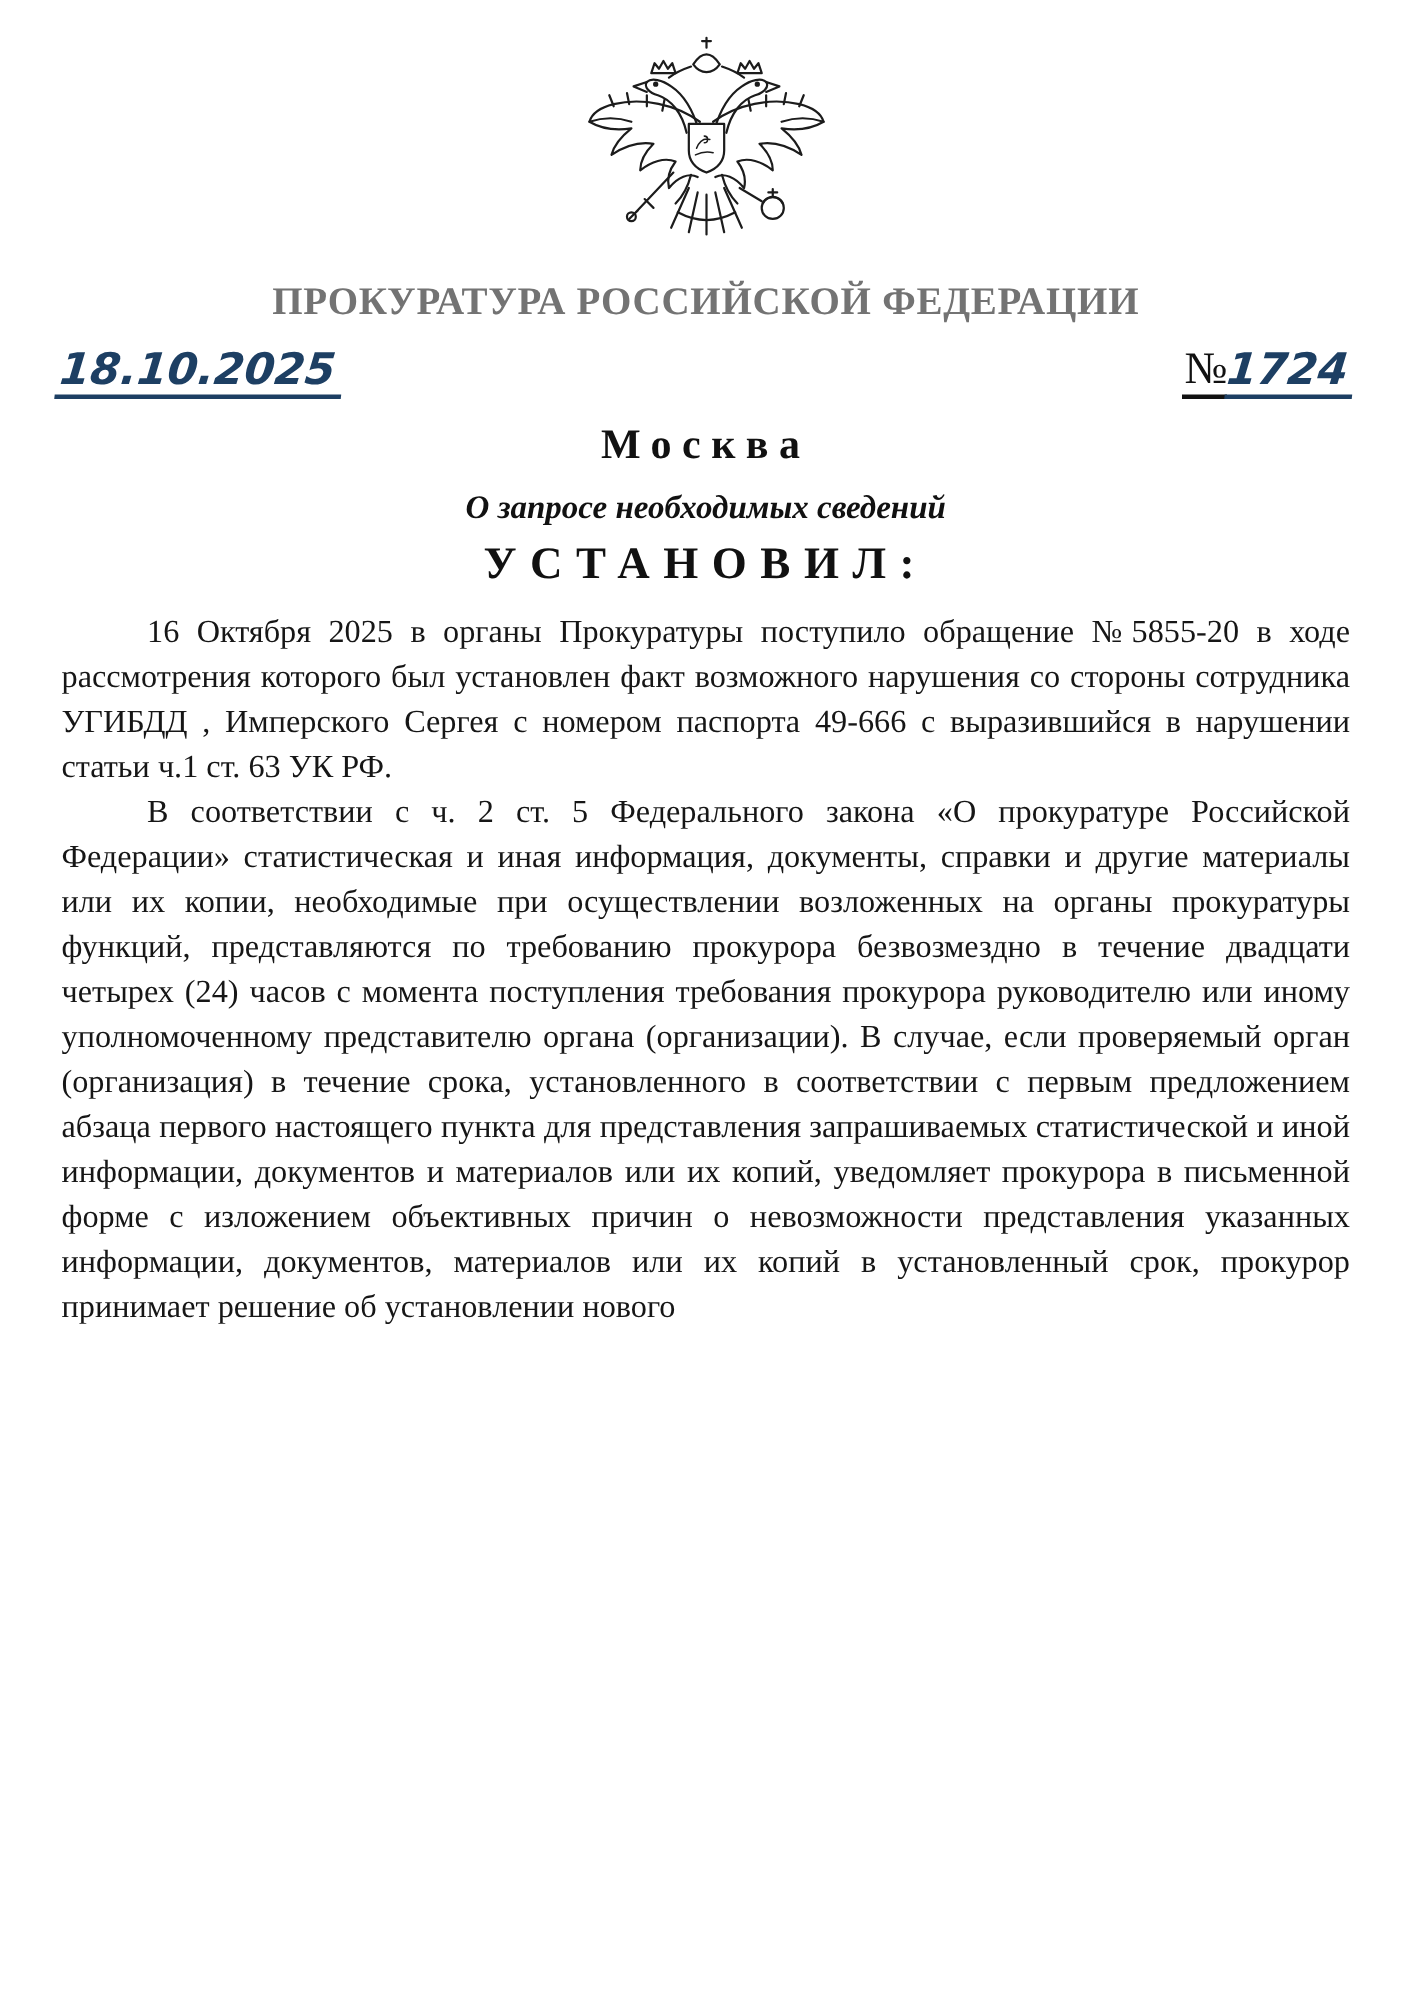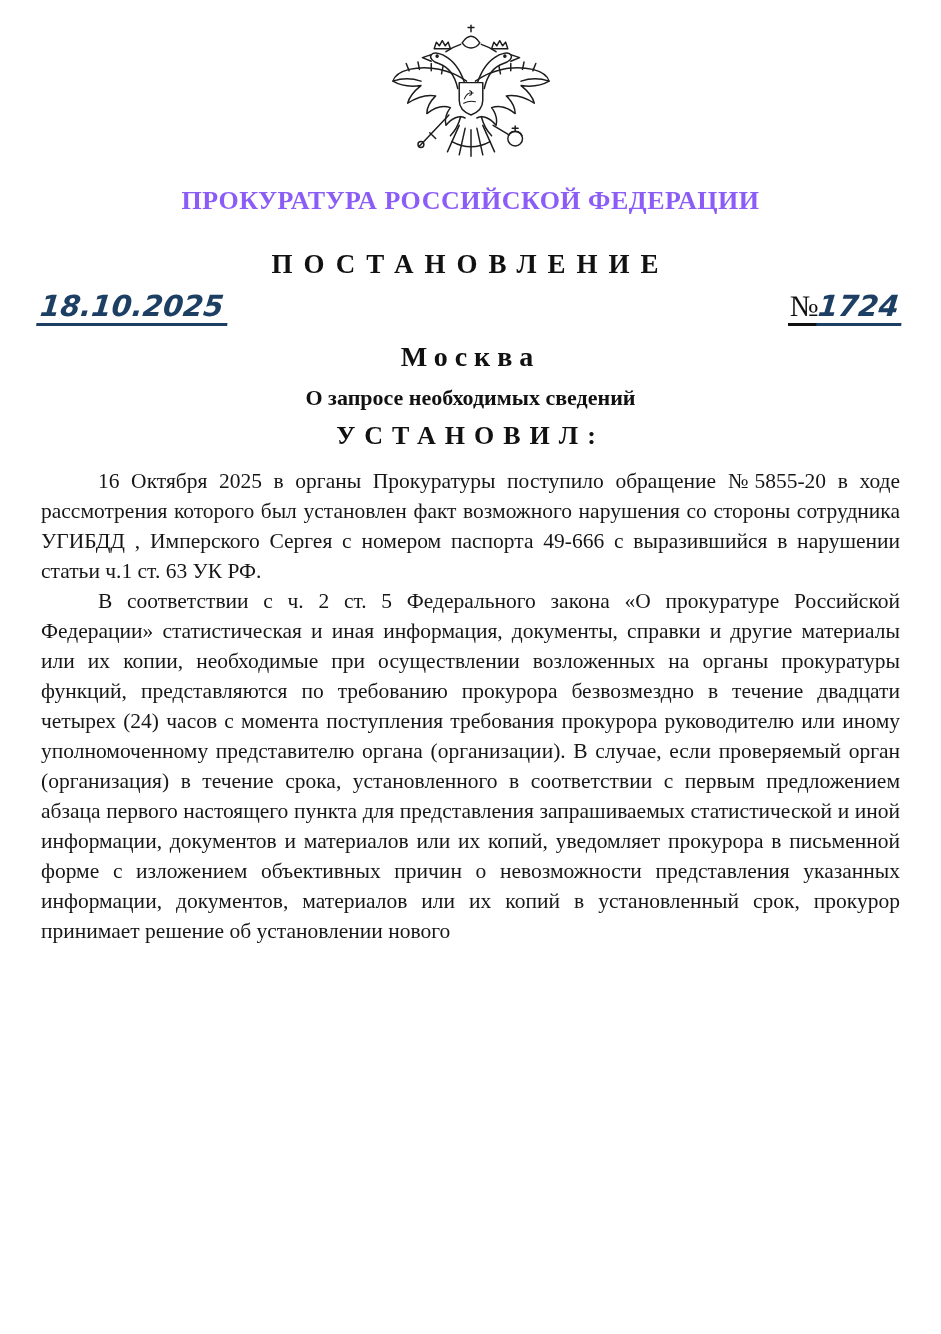--- a/index.html
+++ b/index.html
@@ -18,21 +18,21 @@
     margin:6px auto 0 auto;
     width:162px;
     height:168px;
   }
   .org-line{
     text-align:center;
     font-weight:bold;
     font-size:26px;
     line-height:38px;
     letter-spacing:.5px;
-    color:#8b5cf6;
+    color:#737373;
   }
   .org-line.first{margin-top:8px;}
   .doc-type{
     margin-top:28px;
     text-align:center;
     font-weight:bold;
     font-size:27px;
     line-height:32px;
     letter-spacing:11px;
     color:#111111;
@@ -82,35 +82,36 @@
     letter-spacing:7px;
     color:#111111;
   }
   .subject-line{
     margin-top:12px;
     text-align:center;
     font-weight:bold;
     font-size:22px;
     line-height:28px;
     color:#111111;
+    font-style:italic;
   }
   .body-par{
     margin:0 41px;
     font-size:21.5px;
     line-height:30px;
     text-align:justify;
     text-indent:57px;
     color:#161616;
   }
   .intro-par{margin-top:11px;}
   .resolution-heading{
     margin:8px 0 14px 0;
     text-align:center;
     font-weight:bold;
-    font-size:26px;
+    font-size:30px;
     line-height:32px;
     letter-spacing:9px;
     color:#111111;
   }
 </style>
 </head>
 <body>
 
 <div class="page">
 
@@ -149,21 +150,20 @@
       <circle cx="42" cy="174" r="4"></circle>
 
       <path d="M140 148 L160 160"></path>
       <circle cx="170" cy="166" r="10"></circle>
       <path d="M161 162 a10 10 0 0 1 18 0 M170 156 v-7 M166 152 h8"></path>
     </g>
   </svg>
 
   <div class="org-line first">ПРОКУРАТУРА РОССИЙСКОЙ ФЕДЕРАЦИИ</div>
 
-  <div class="doc-type">ПОСТАНОВЛЕНИЕ</div>
 
   <div class="meta-row">
     <span class="handwriting doc-date">18.10.2025</span>
     <span class="doc-number">
         <span class="no-sign">№</span>
         <span class="handwriting no-value">1724</span>
       </span>
   </div>
 
   <div class="place-line">Москва</div>

